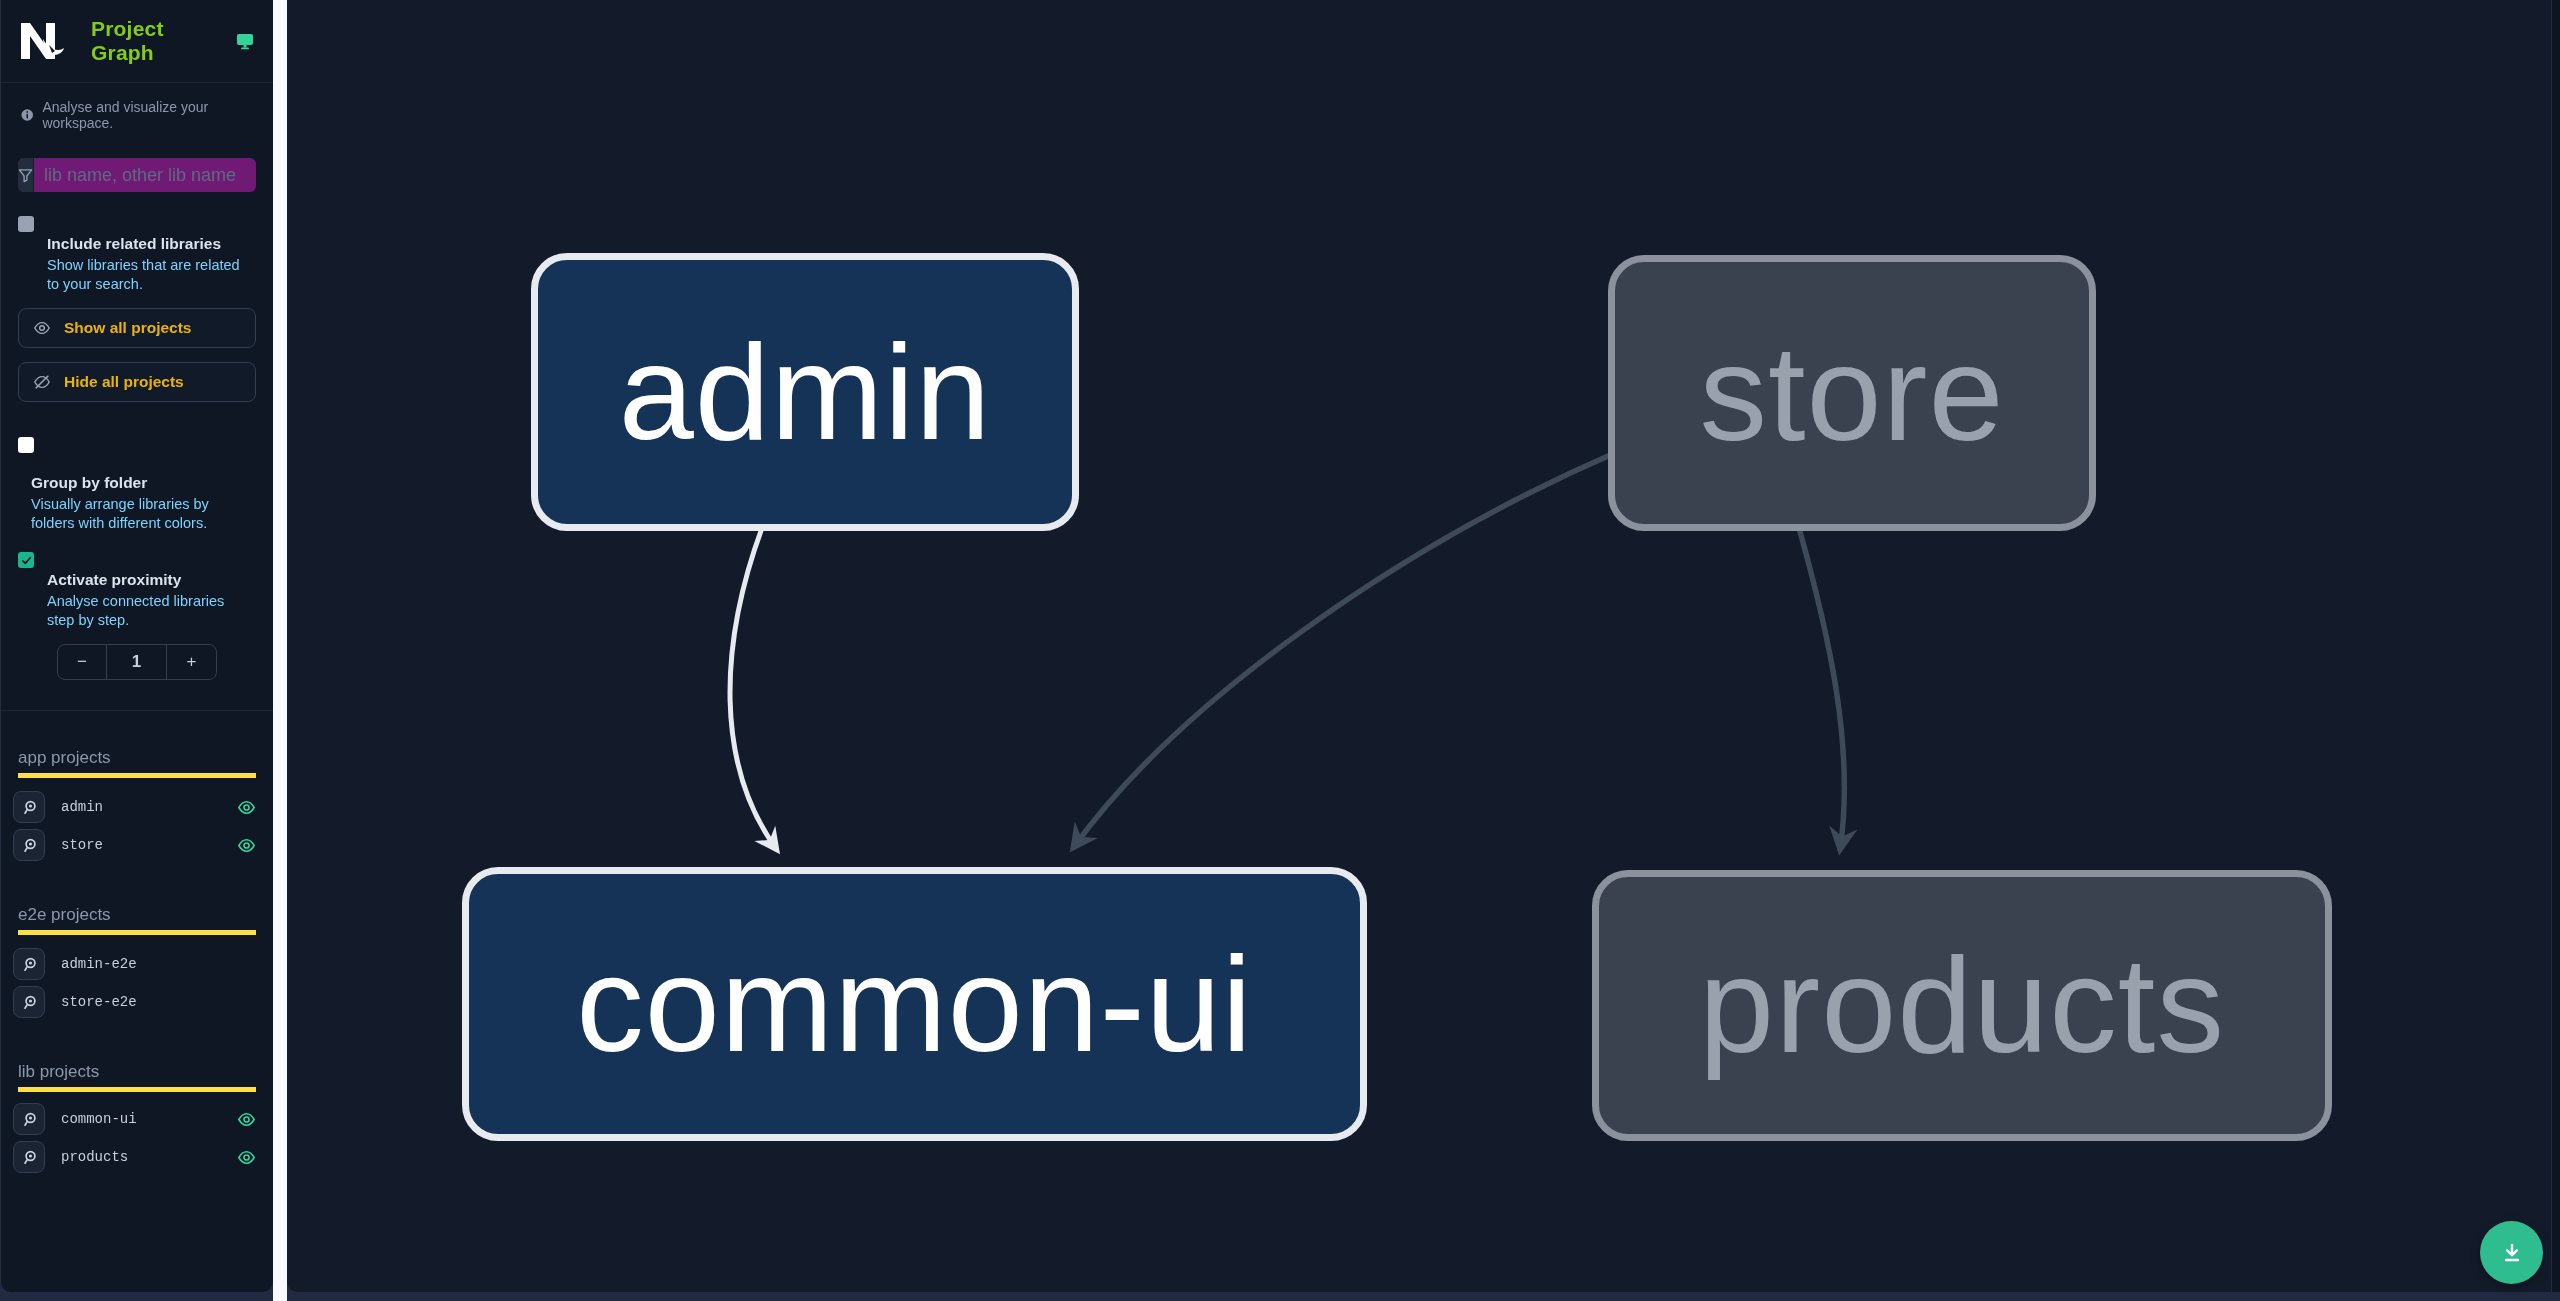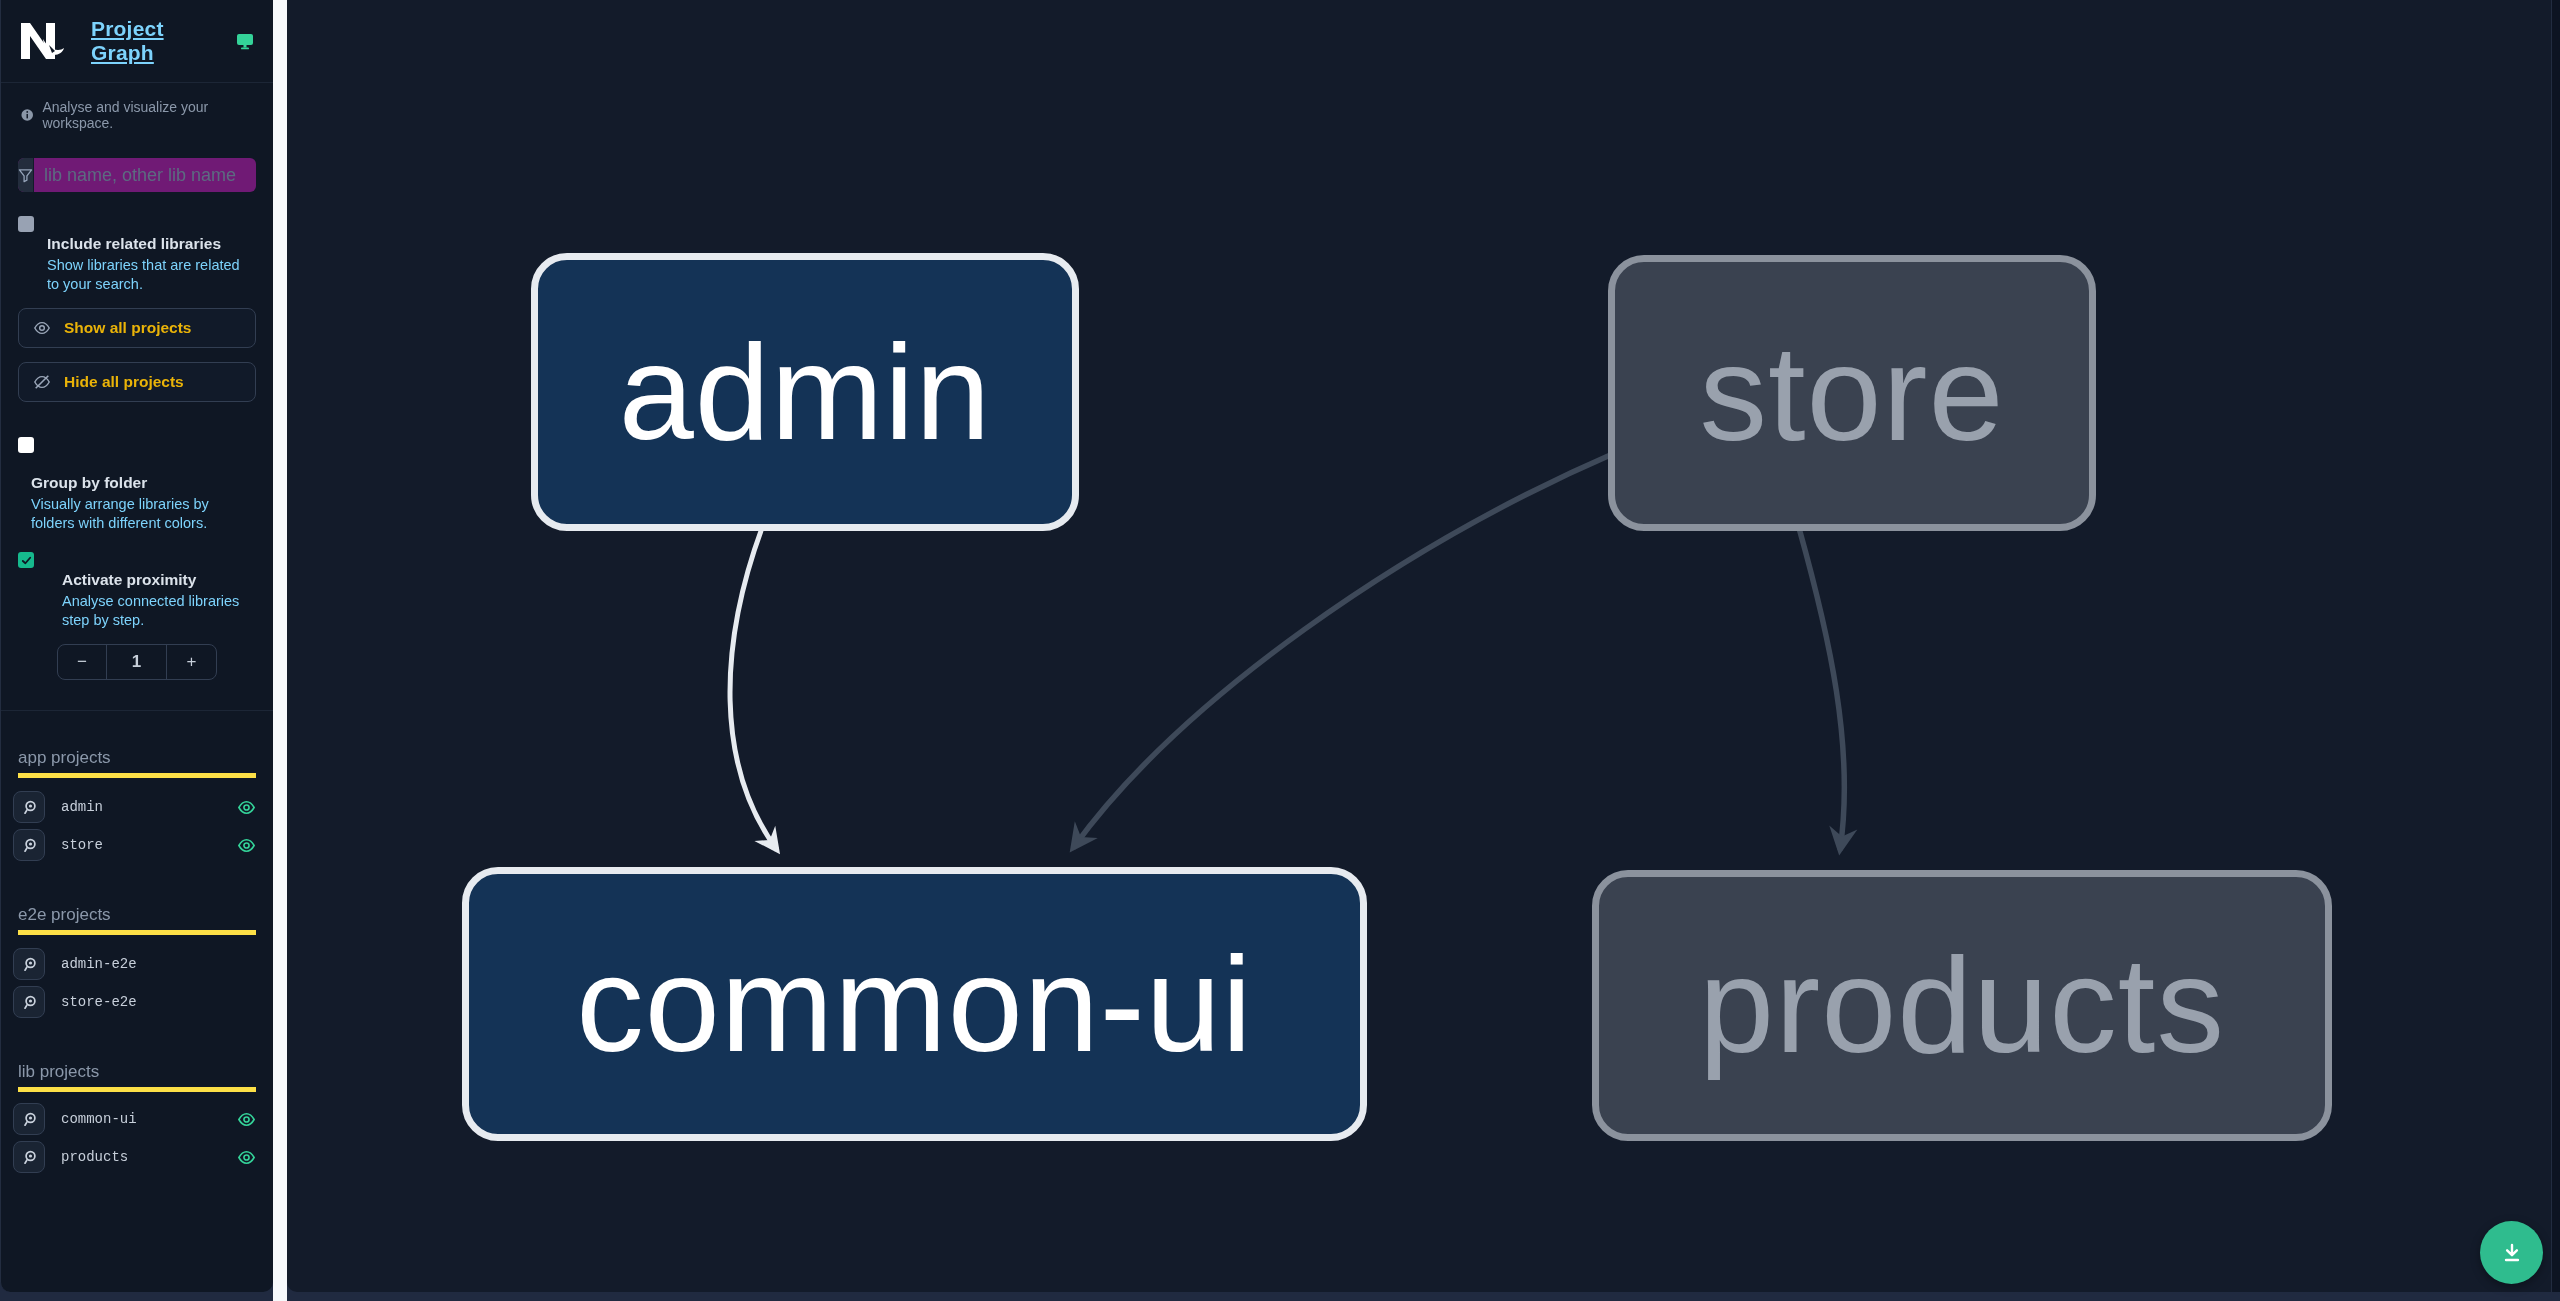--- a/index.html
+++ b/index.html
@@ -4,21 +4,21 @@
 <style>
   html,body{margin:0;padding:0;background:#1b2334;}
   .stage{position:relative;width:2560px;height:1301px;background:#202a40;overflow:hidden;
          font-family:"Liberation Sans",sans-serif;-webkit-font-smoothing:antialiased;}
 
   
   .sidebar{position:absolute;left:0;top:0;width:273px;height:1292px;background:#0f1724;
            border-radius:0 0 10px 10px;border-left:1px solid #232d40;box-sizing:border-box;}
   .sb-header{height:82px;display:flex;align-items:center;padding:0 18px;border-bottom:1px solid #1c2636;}
   .nx-logo{width:46px;height:40px;flex:0 0 auto;}
-  .sb-title{color:#7dd3fc;font-size:21px;font-weight:700;margin-left:26px;letter-spacing:.2px;text-decoration:underline;}
+  .sb-title{color:#84cc16;font-size:21px;font-weight:700;margin-left:26px;letter-spacing:.2px;}
   .monitor-btn{margin-left:24px;display:flex;align-items:center;cursor:pointer;}
   .sb-info{display:flex;align-items:center;gap:9px;margin:16px 17px 0 20px;}
   .sb-info span{color:#8b98aa;font-size:14px;}
   .sb-search{display:flex;align-items:stretch;margin:27px 17px 0 17px;height:34px;background:#701a75;
              border-radius:6px;overflow:hidden;}
   .sb-search .funnel-cell{width:33px;display:flex;align-items:center;justify-content:center;
              background:#232d3d;border-right:1px solid #121b29;}
   .sb-search input{flex:1;background:transparent;border:none;outline:none;color:#e2e8f0;
              font-size:18px;padding:0 10px;font-family:"Liberation Sans",sans-serif;}
   .sb-search input::placeholder{color:#5c6b81;}
@@ -145,21 +145,21 @@
     </div>
 
     <div class="cb-group" style="margin-top:33px;flex-direction:column;">
       <span class="cb white"></span>
       <span class="cb-text">
         <div class="cb-label">Group by folder</div>
         <div class="cb-desc">Visually arrange libraries by folders with different colors.</div>
       </span>
     </div>
 
-    <div class="cb-group" style="margin-top:17px;gap:15px;">
+    <div class="cb-group" style="margin-top:17px;">
       <span class="cb teal">
         <svg width="11" height="11" viewBox="0 0 12 12">
           <path d="M2 6.5 L4.8 9 L10 3" fill="none" stroke="#0f1724" stroke-width="2" stroke-linecap="round" stroke-linejoin="round"></path>
         </svg>
       </span>
       <span class="cb-text">
         <div class="cb-label">Activate proximity</div>
         <div class="cb-desc">Analyse connected libraries step by step.</div>
       </span>
     </div>

